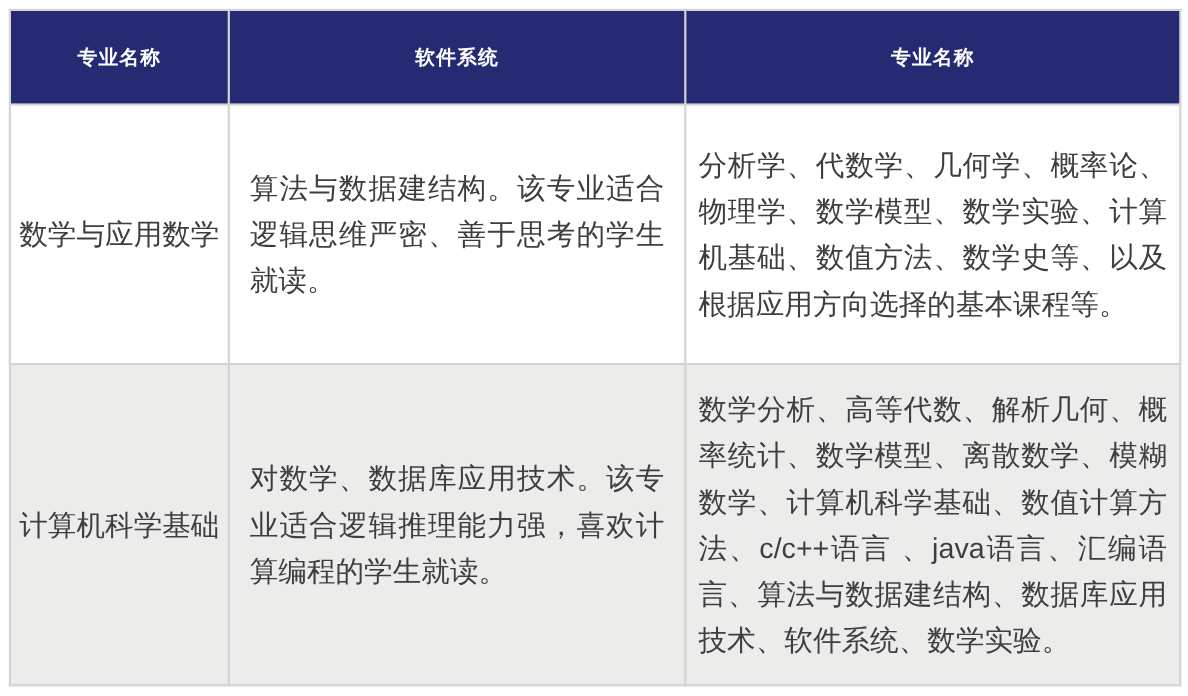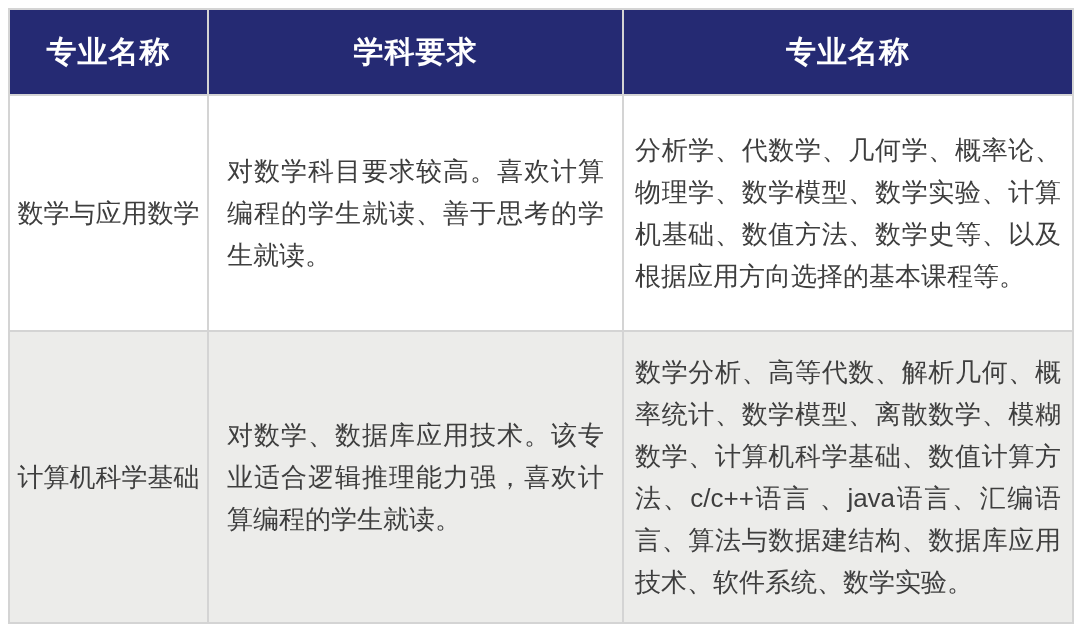--- a/index.html
+++ b/index.html
@@ -30,21 +30,21 @@
   col.c2{width:415px;}
   col.c3{width:450px;}
   th,td{
     border:2px solid var(--border);
     vertical-align:middle;
   }
   thead tr{height:86px;}
   th{
     background:var(--header-bg);
     color:var(--header-text);
-    font-size:30px;
+    font-size:18px;
     font-weight:bold;
     text-align:center;
     letter-spacing:1px;
   }
   tbody td{
     color:var(--body-text);
     font-size:26px;
     line-height:42px;
   }
   tr.row-0{height:236px;background:var(--row-even-bg);}
@@ -71,28 +71,28 @@
 <div class="table-wrap">
   <table class="majors">
     <colgroup>
       <col class="c1">
         <col class="c2">
         <col class="c3">
     </colgroup>
     <thead>
       <tr>
         <th>专业名称</th>
-        <th>学科要求</th>
+        <th>软件系统</th>
         <th>专业名称</th>
       </tr>
     </thead>
     <tbody>
       <tr class="row-0">
         <td class="cell-major">数学与应用数学</td>
-        <td class="cell-requirement">对数学科目要求较高。喜欢计算编程的学生就读、善于思考的学生就读。</td>
+        <td class="cell-requirement">算法与数据建结构。该专业适合逻辑思维严密、善于思考的学生就读。</td>
         <td class="cell-courses">分析学、代数学、几何学、概率论、物理学、数学模型、数学实验、计算机基础、数值方法、数学史等、以及根据应用方向选择的基本课程等。</td>
       </tr>
       <tr class="row-1">
         <td class="cell-major">计算机科学基础</td>
         <td class="cell-requirement">对数学、数据库应用技术。该专业适合逻辑推理能力强，喜欢计算编程的学生就读。</td>
         <td class="cell-courses">数学分析、高等代数、解析几何、概率统计、数学模型、离散数学、模糊数学、计算机科学基础、数值计算方法、c/c++语言 、java语言、汇编语言、算法与数据建结构、数据库应用技术、软件系统、数学实验。</td>
       </tr>
     </tbody>
   </table>
 </div>

